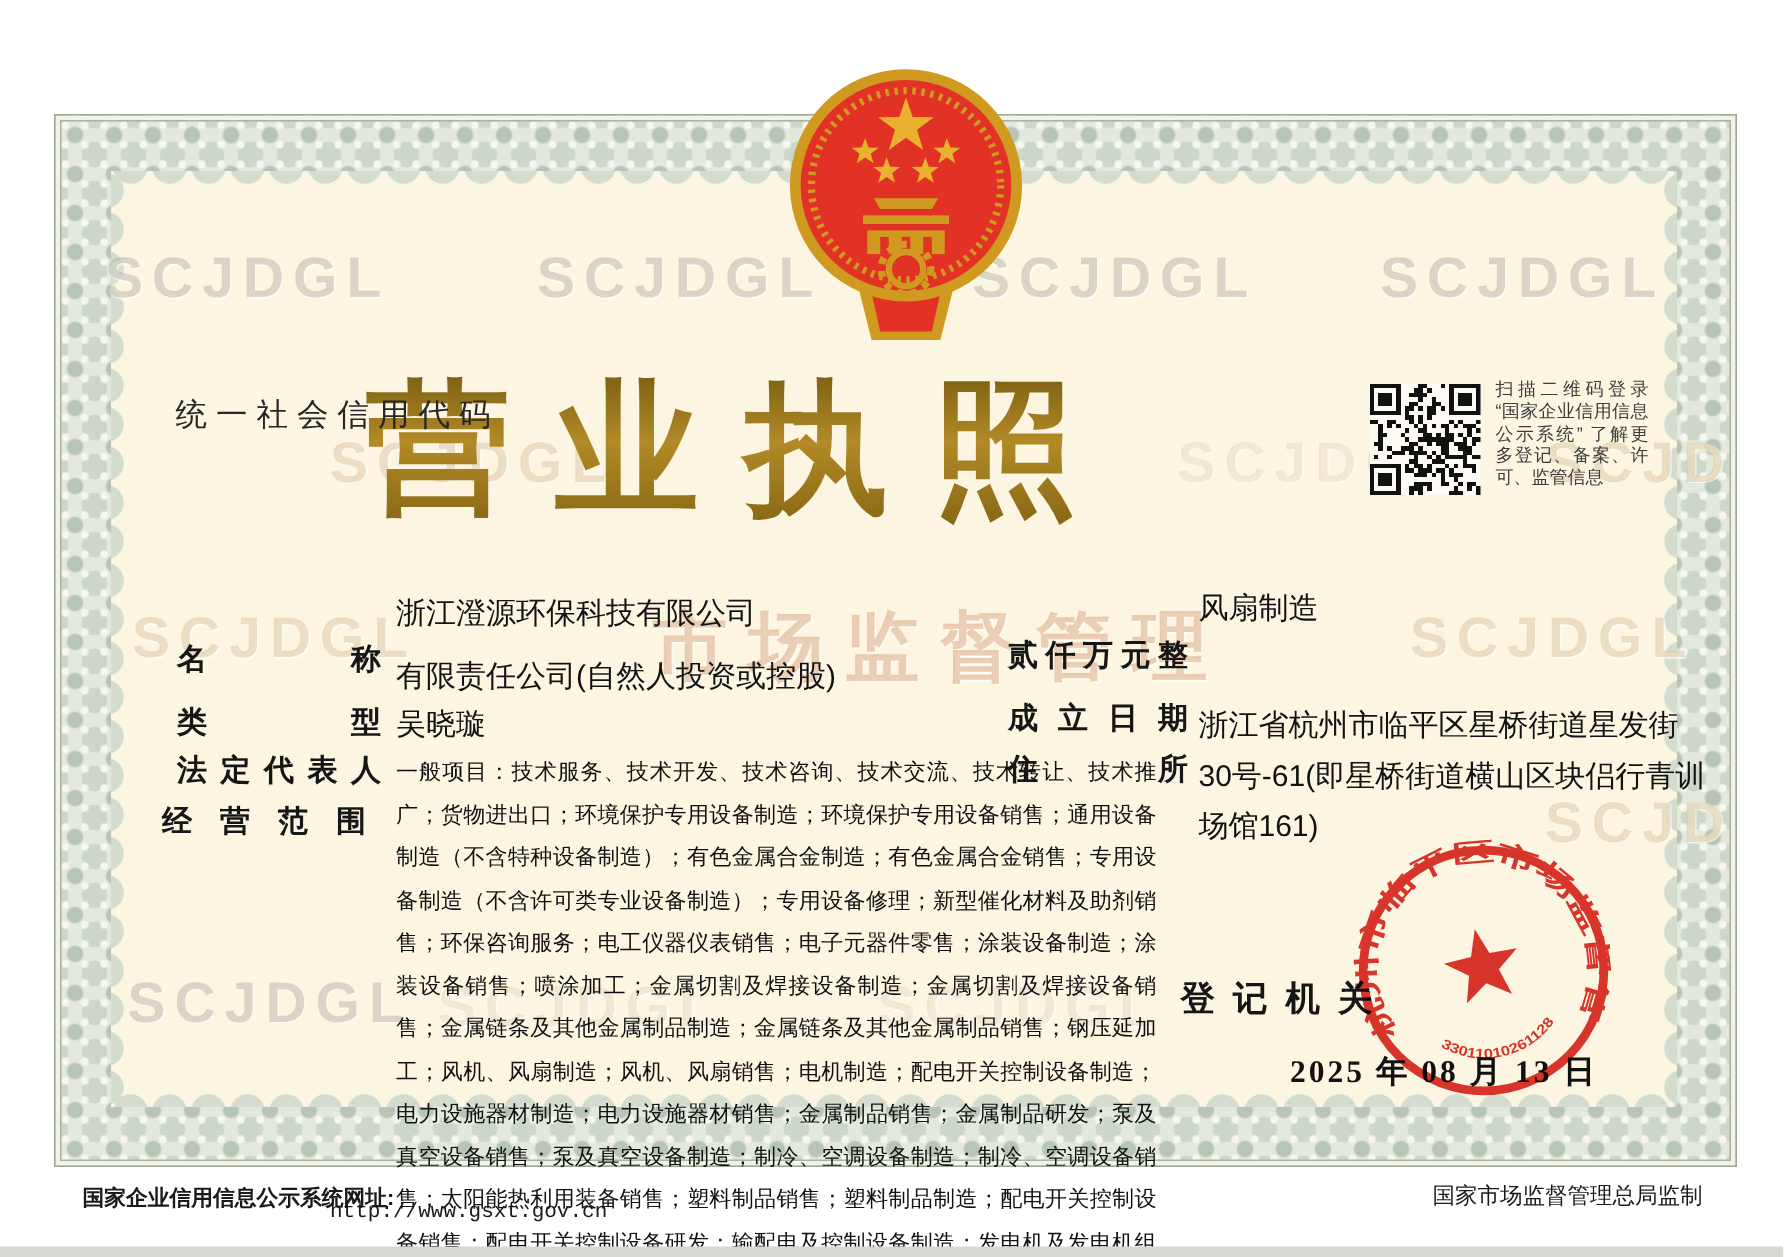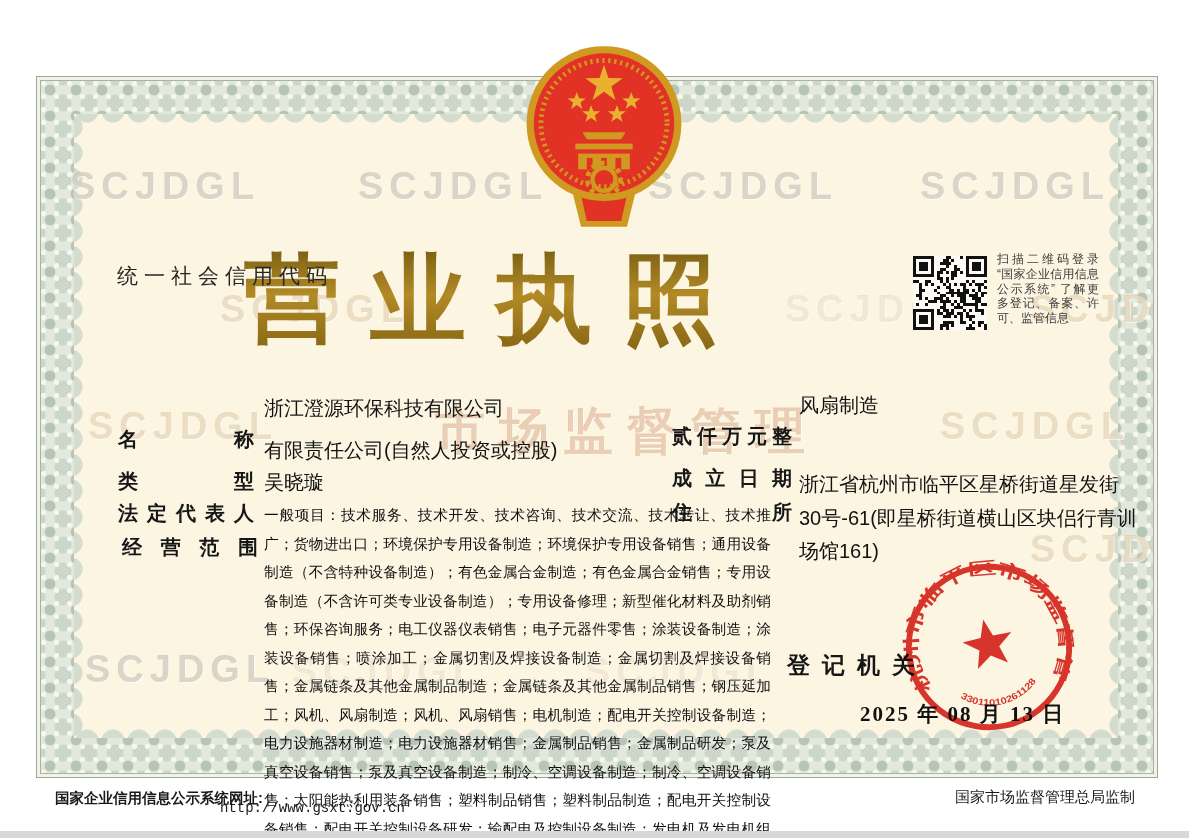--- a/index.html
+++ b/index.html
@@ -325,21 +325,21 @@
 
     <div class="flabel" style="left:118px;top:394px">名称</div>
     <div class="fvalue" style="left:264px;top:395px">浙江澄源环保科技有限公司</div>
 
     <div class="flabel" style="left:118px;top:436px">类型</div>
     <div class="fvalue" style="left:264px;top:437px">有限责任公司(自然人投资或控股)</div>
 
     <div class="flabel" style="left:118px;top:468px">法定代表人</div>
     <div class="fvalue" style="left:264px;top:469px">吴晓璇</div>
 
-    <div class="flabel" style="left:122px;top:502px">经营范围</div>
+    <div class="flabel" style="left:108px;top:502px">经营范围</div>
     <div class="scope">一般项目：技术服务、技术开发、技术咨询、技术交流、技术转让、技术推广；货物进出口；环境保护专用设备制造；环境保护专用设备销售；通用设备制造（不含特种设备制造）；有色金属合金制造；有色金属合金销售；专用设备制造（不含许可类专业设备制造）；专用设备修理；新型催化材料及助剂销售；环保咨询服务；电工仪器仪表销售；电子元器件零售；涂装设备制造；涂装设备销售；喷涂加工；金属切割及焊接设备制造；金属切割及焊接设备销售；金属链条及其他金属制品制造；金属链条及其他金属制品销售；钢压延加工；风机、风扇制造；风机、风扇销售；电机制造；配电开关控制设备制造；电力设施器材制造；电力设施器材销售；金属制品销售；金属制品研发；泵及真空设备销售；泵及真空设备制造；制冷、空调设备制造；制冷、空调设备销售；太阳能热利用装备销售；塑料制品销售；塑料制品制造；配电开关控制设备销售；配电开关控制设备研发；输配电及控制设备制造；发电机及发电机组销售；发电机及发电机组制造；电子、机械设备维护（不含特种设备）；通用设备修理；金属制品修理；电气设备修理；仪器仪表修理(除依法须经批准的项目外，凭营业执照依法自主开展经营活动)。</div>
 
     <div class="flabel r" style="left:672px;top:391px">贰仟万元整</div>
     <div class="fvalue" style="left:799px;top:392px">风扇制造</div>
 
     <div class="flabel r" style="left:672px;top:433px">成立日期</div>
 
     <div class="flabel r" style="left:672px;top:467px">住所</div>
     <div class="fvalue addr" style="left:799px;top:468px">浙江省杭州市临平区星桥街道星发街 30号-61(即星桥街道横山区块侣行青训场馆161)</div>
 

